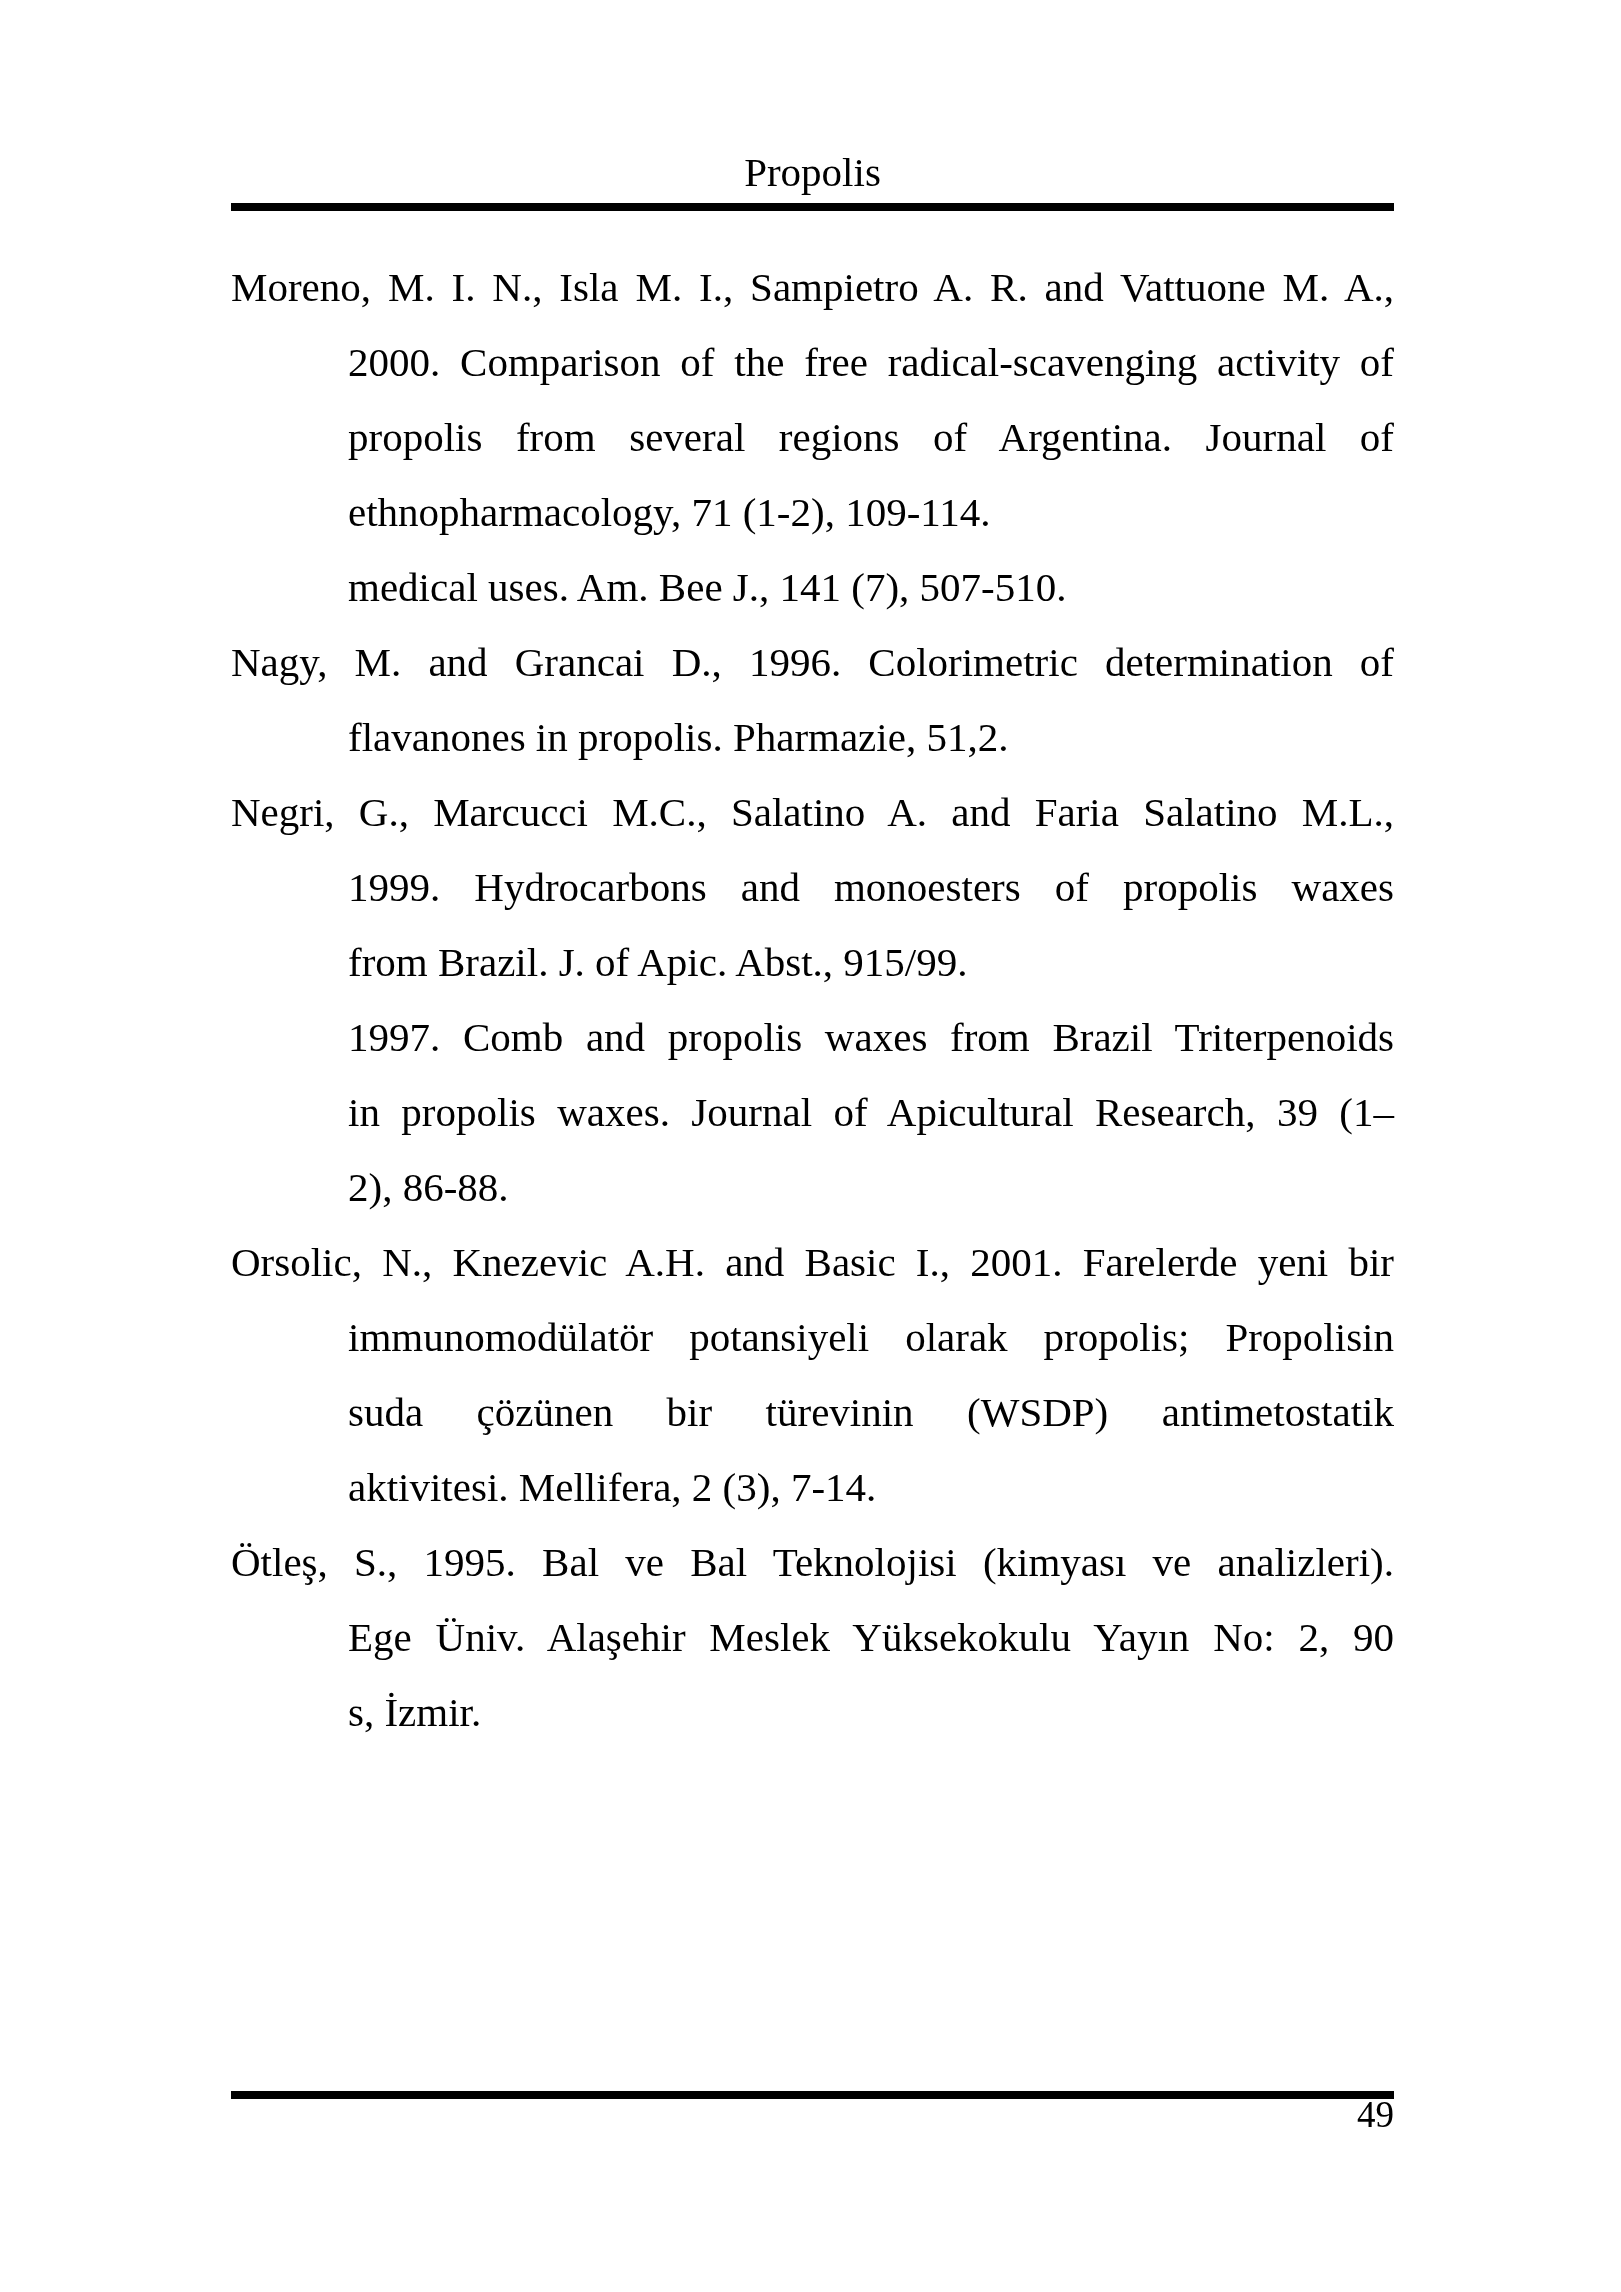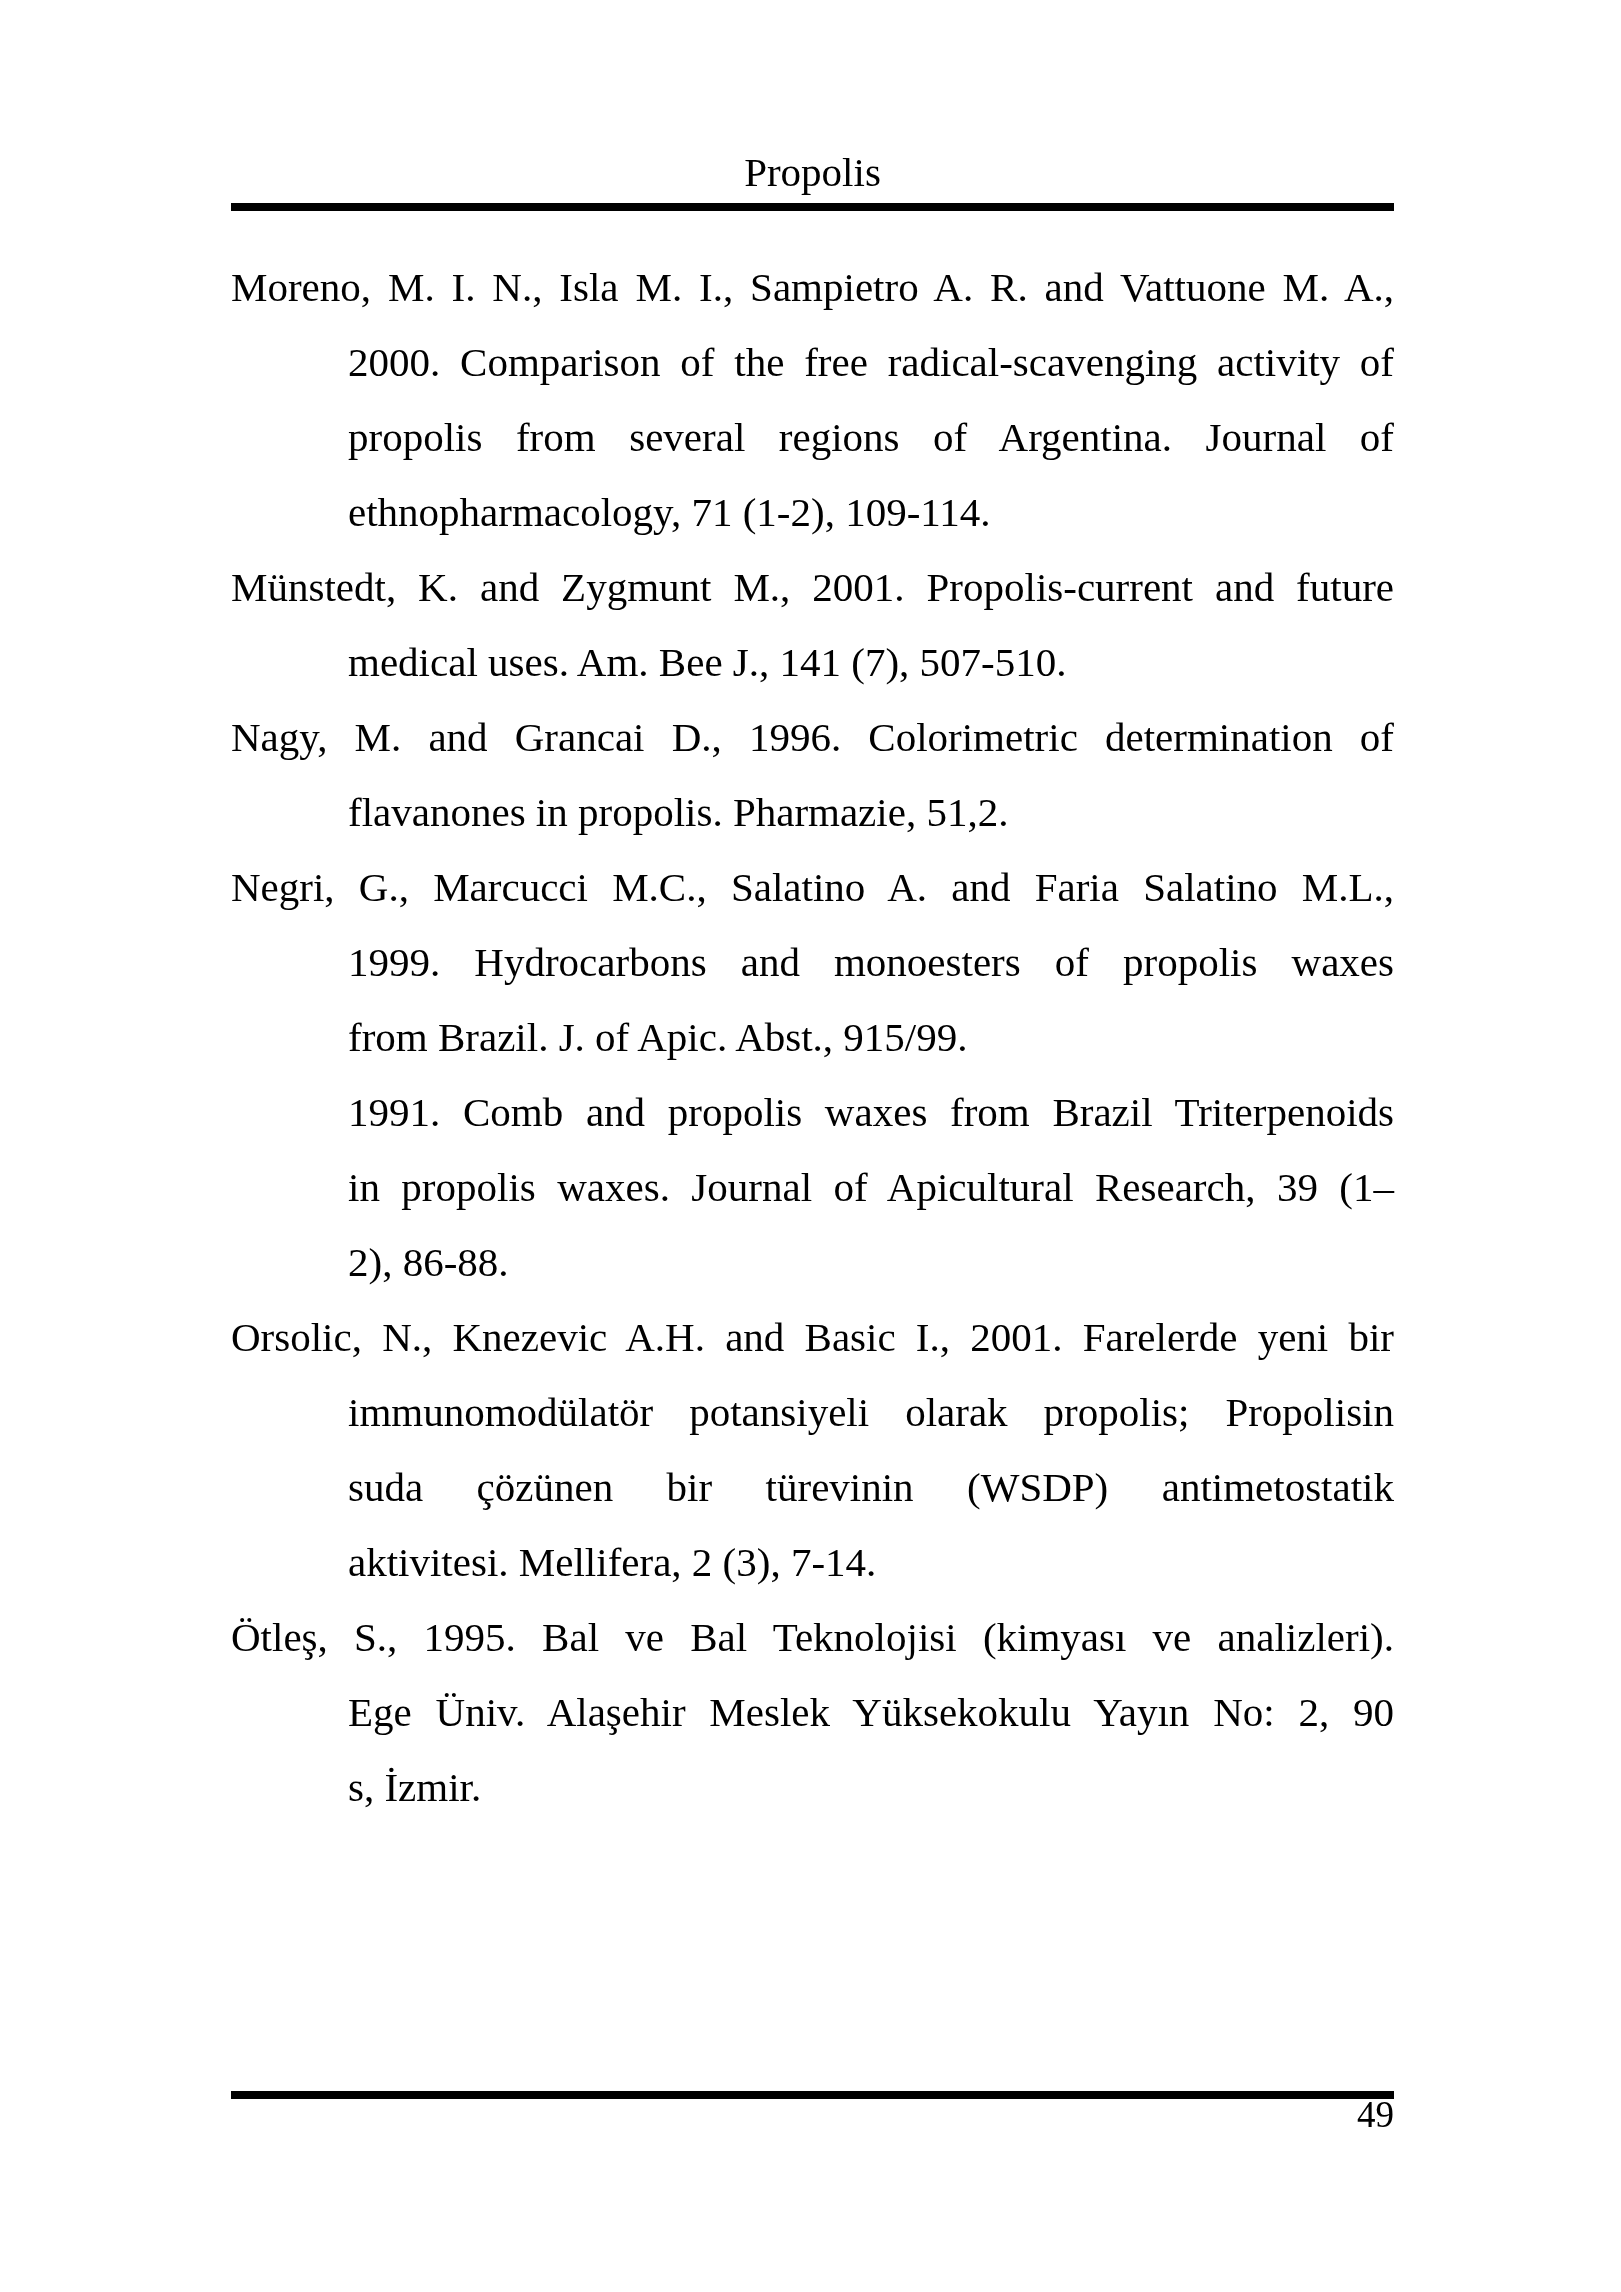--- a/index.html
+++ b/index.html
@@ -76,28 +76,27 @@
 
   <div class="header-title">Propolis</div>
 
   <div class="rule header-rule"></div>
 
   <div class="references">
       <div class="ref-line">Moreno, M. I. N., Isla M. I., Sampietro A. R. and Vattuone M. A.,</div>
       <div class="ref-line indent">2000. Comparison of the free radical-scavenging activity of</div>
       <div class="ref-line indent">propolis from several regions of Argentina. Journal of</div>
       <div class="ref-line indent last">ethnopharmacology, 71 (1-2), 109-114.</div>
-      <div class="ref-line">Münstedt, K. and Zygmunt M., 2001. Propolis-current and future</div>
       <div class="ref-line indent last">medical uses. Am. Bee J., 141 (7), 507-510.</div>
       <div class="ref-line">Nagy, M. and Grancai D., 1996. Colorimetric determination of</div>
       <div class="ref-line indent last">flavanones in propolis. Pharmazie, 51,2.</div>
       <div class="ref-line">Negri, G., Marcucci M.C., Salatino A. and Faria Salatino M.L.,</div>
       <div class="ref-line indent">1999. Hydrocarbons and monoesters of propolis waxes</div>
       <div class="ref-line indent last">from Brazil. J. of Apic. Abst., 915/99.</div>
-      <div class="ref-line indent">1991. Comb and propolis waxes from Brazil Triterpenoids</div>
+      <div class="ref-line indent">1997. Comb and propolis waxes from Brazil Triterpenoids</div>
       <div class="ref-line indent">in propolis waxes. Journal of Apicultural Research, 39 (1–</div>
       <div class="ref-line indent last">2), 86-88.</div>
       <div class="ref-line">Orsolic, N., Knezevic A.H. and Basic I., 2001. Farelerde yeni bir</div>
       <div class="ref-line indent">immunomodülatör potansiyeli olarak propolis; Propolisin</div>
       <div class="ref-line indent">suda çözünen bir türevinin (WSDP) antimetostatik</div>
       <div class="ref-line indent last">aktivitesi. Mellifera, 2 (3), 7-14.</div>
       <div class="ref-line">Ötleş, S., 1995. Bal ve Bal Teknolojisi (kimyası ve analizleri).</div>
       <div class="ref-line indent">Ege Üniv. Alaşehir Meslek Yüksekokulu Yayın No: 2, 90</div>
       <div class="ref-line indent last">s, İzmir.</div>
     </div>

